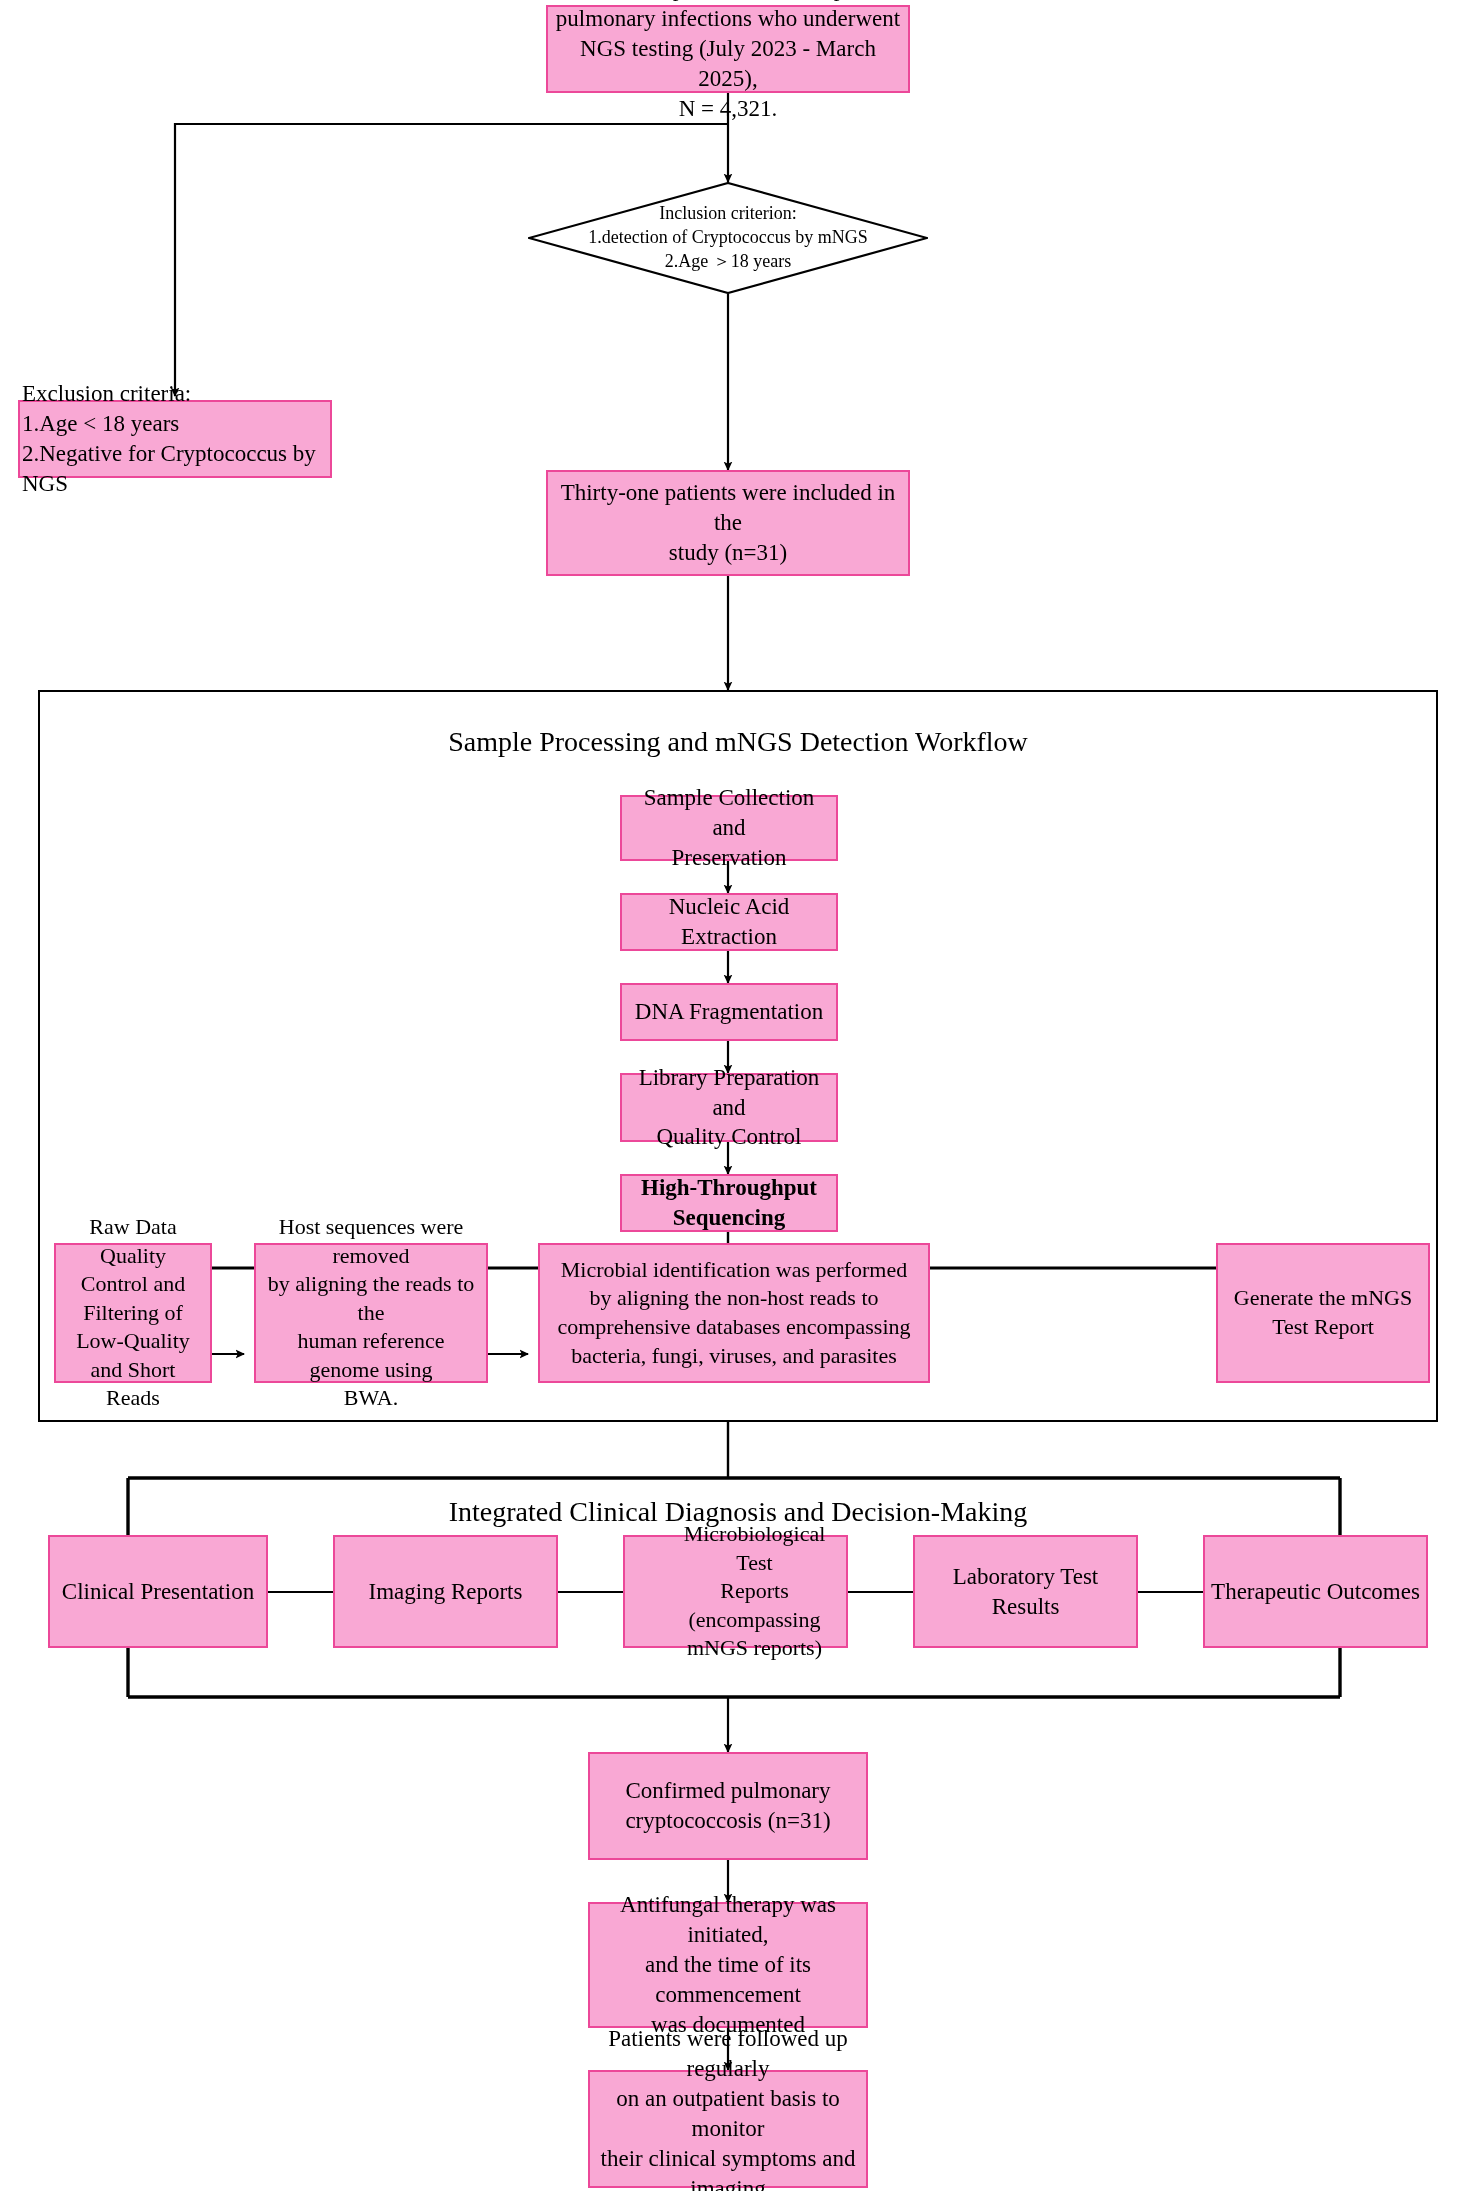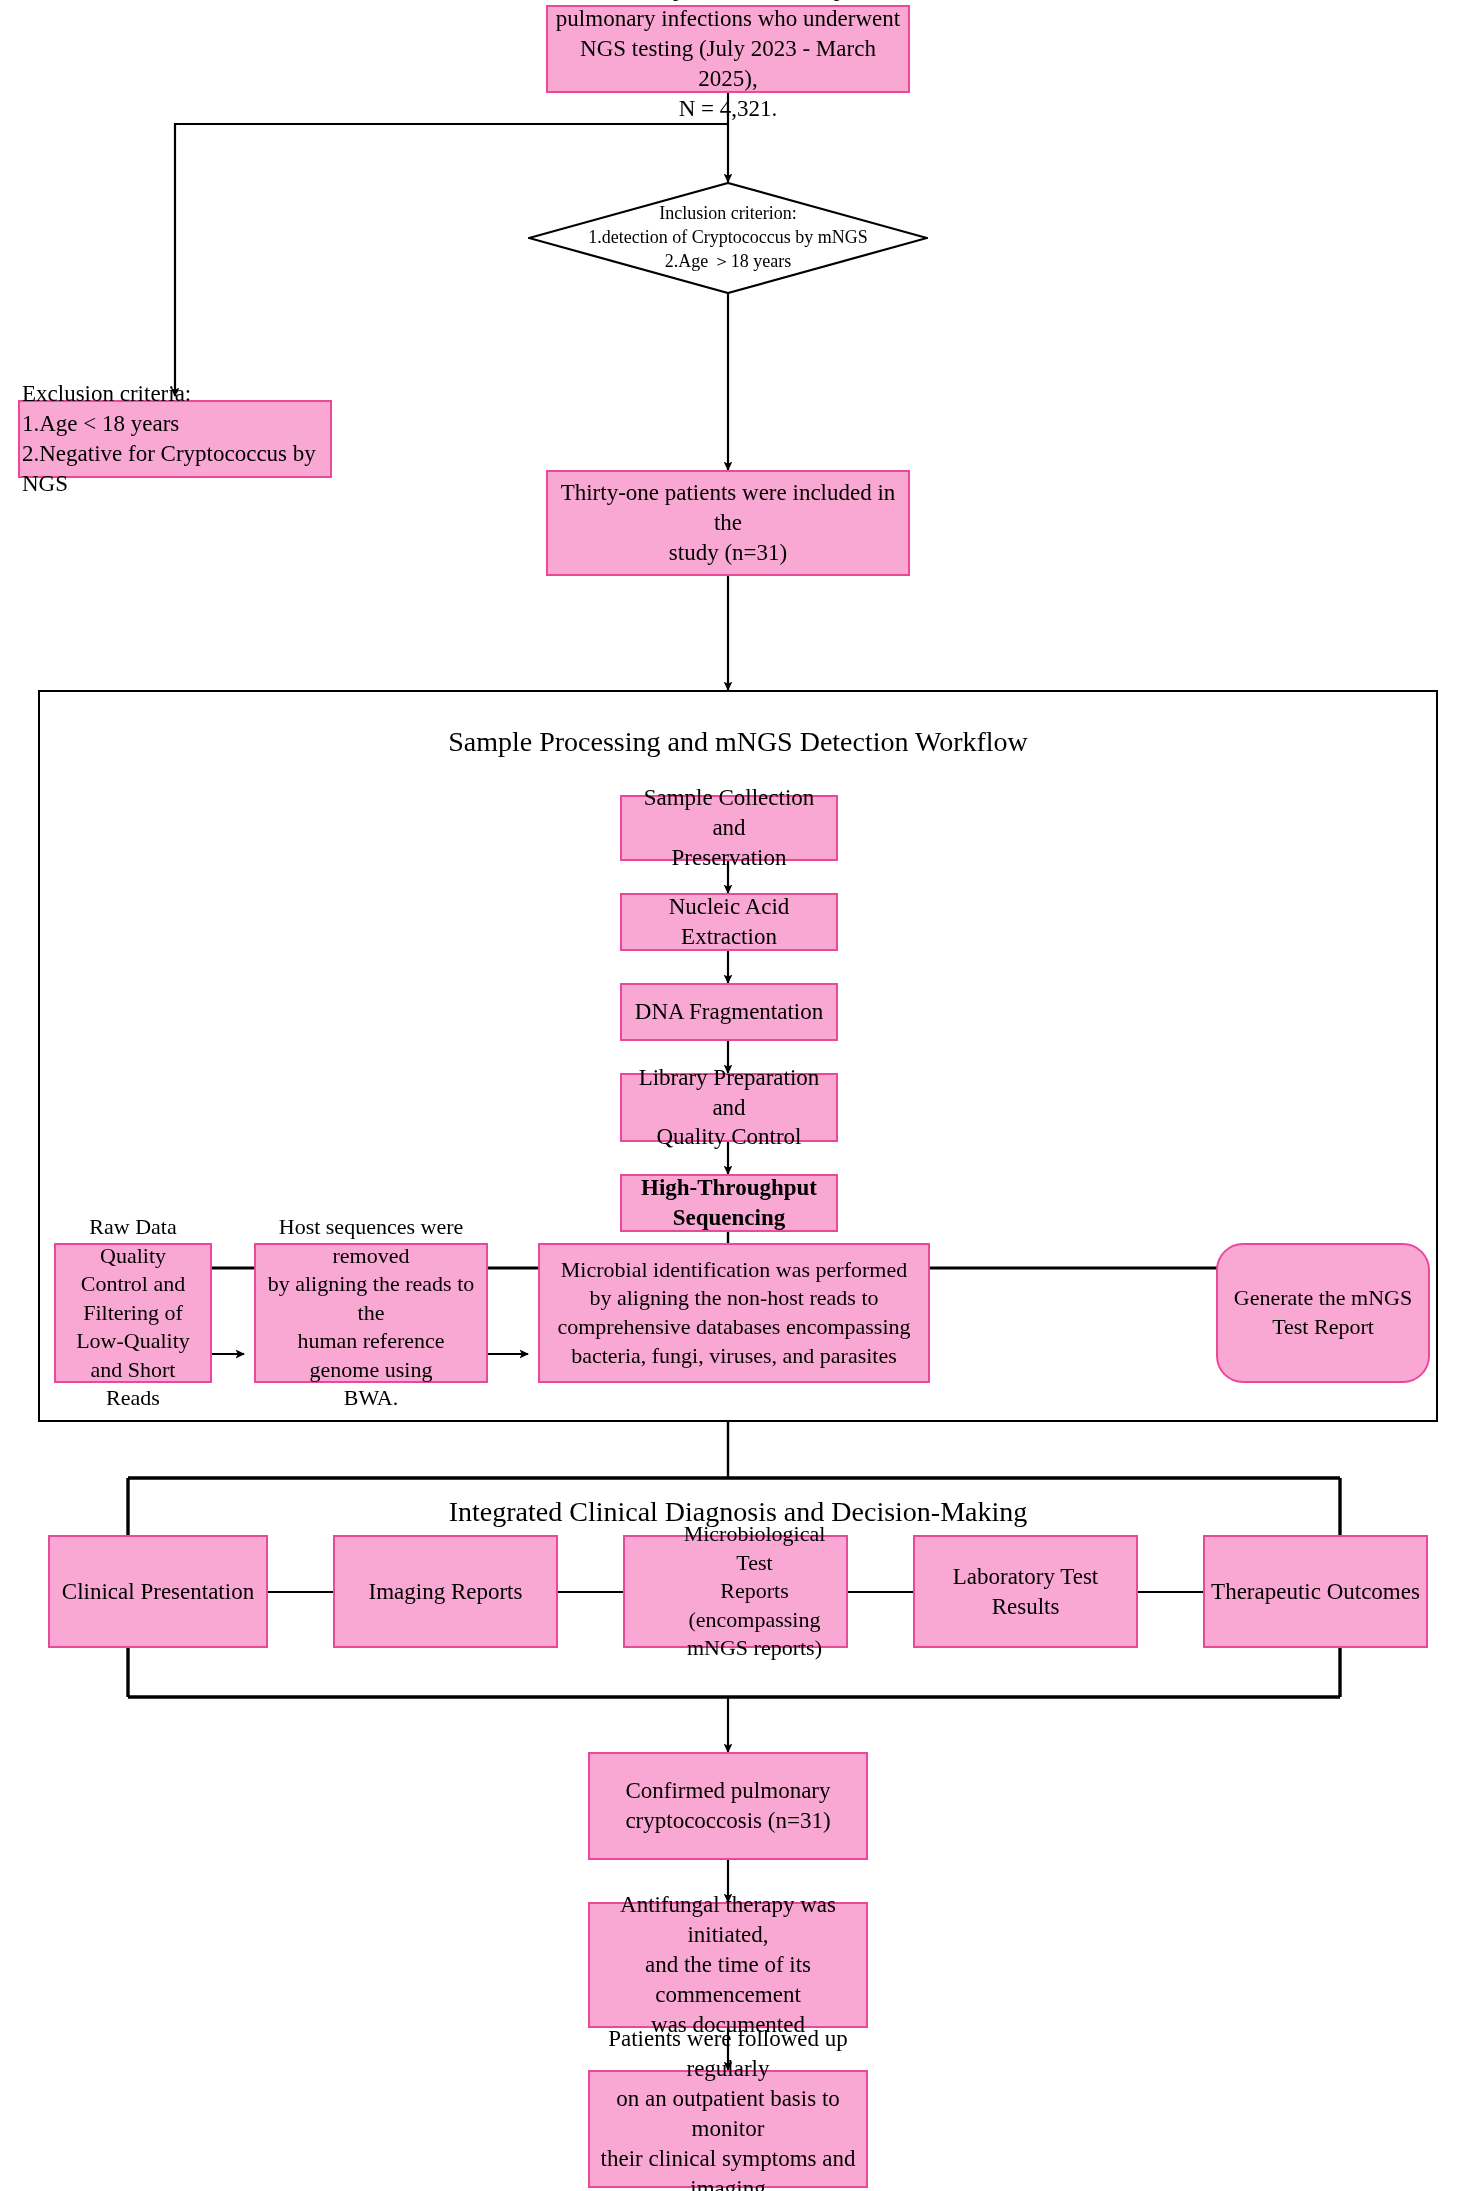--- a/index.html
+++ b/index.html
@@ -181,21 +181,21 @@
   <div class="node fs-sm" style="left:254px; top:1243px; width:234px; height:140px;">Host sequences were removed
 by aligning the reads to the
 human reference genome using
 BWA.</div>
 
   <div class="node fs-sm" style="left:538px; top:1243px; width:392px; height:140px;">Microbial identification was performed
 by aligning the non-host reads to
 comprehensive databases encompassing
 bacteria, fungi, viruses, and parasites</div>
 
-  <div class="node fs-sm" style="left:1216px; top:1243px; width:214px; height:140px;border-radius:27px;">Generate the mNGS
+  <div class="node fs-sm" style="left:1216px; top:1243px; width:214px; height:140px;">Generate the mNGS
 Test Report</div>
 
   <div class="container-title" style="left:38px; top:1496px; width:1400px;">Integrated Clinical Diagnosis and Decision-Making</div>
 
   <div class="node fs-md" style="left: 48px; top: 1535px; width: 220px; height: 113px;">Clinical Presentation</div>
 
   <div class="node fs-md" style="left: 333px; top: 1535px; width: 225px; height: 113px;">Imaging Reports</div>
 
   <div class="node fs-sm" style="left: 623px; top: 1535px; width: 225px; height: 113px; padding-left: 44px;">Microbiological Test
 Reports (encompassing

